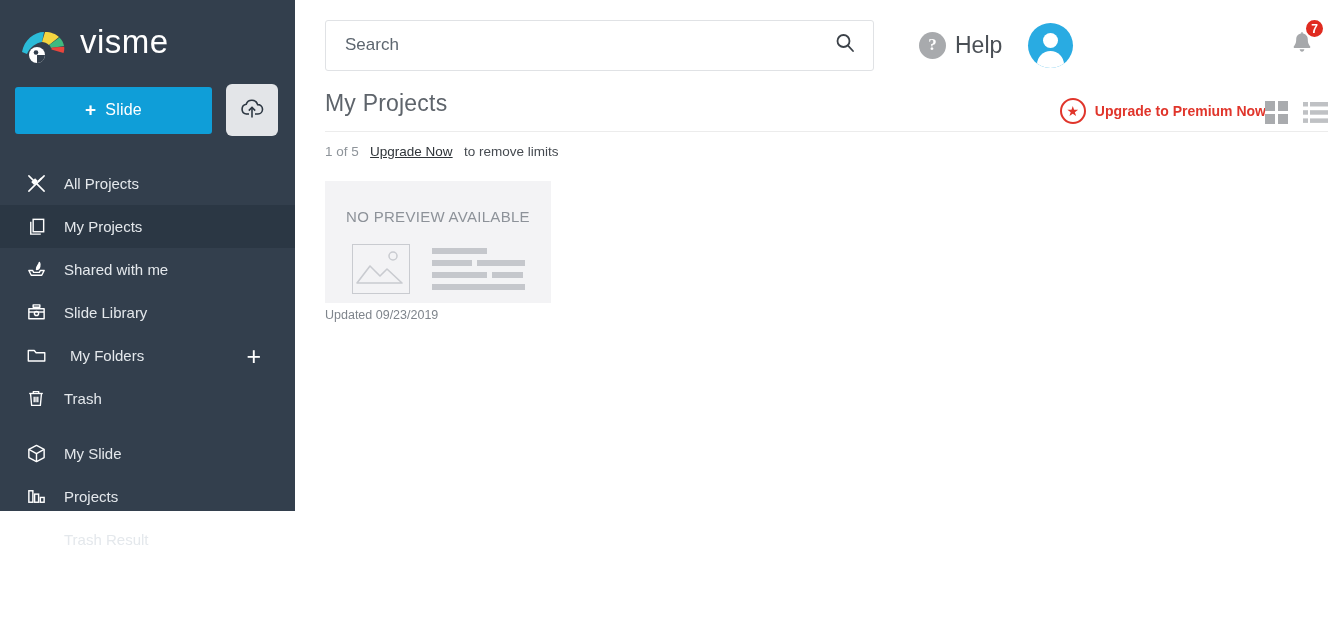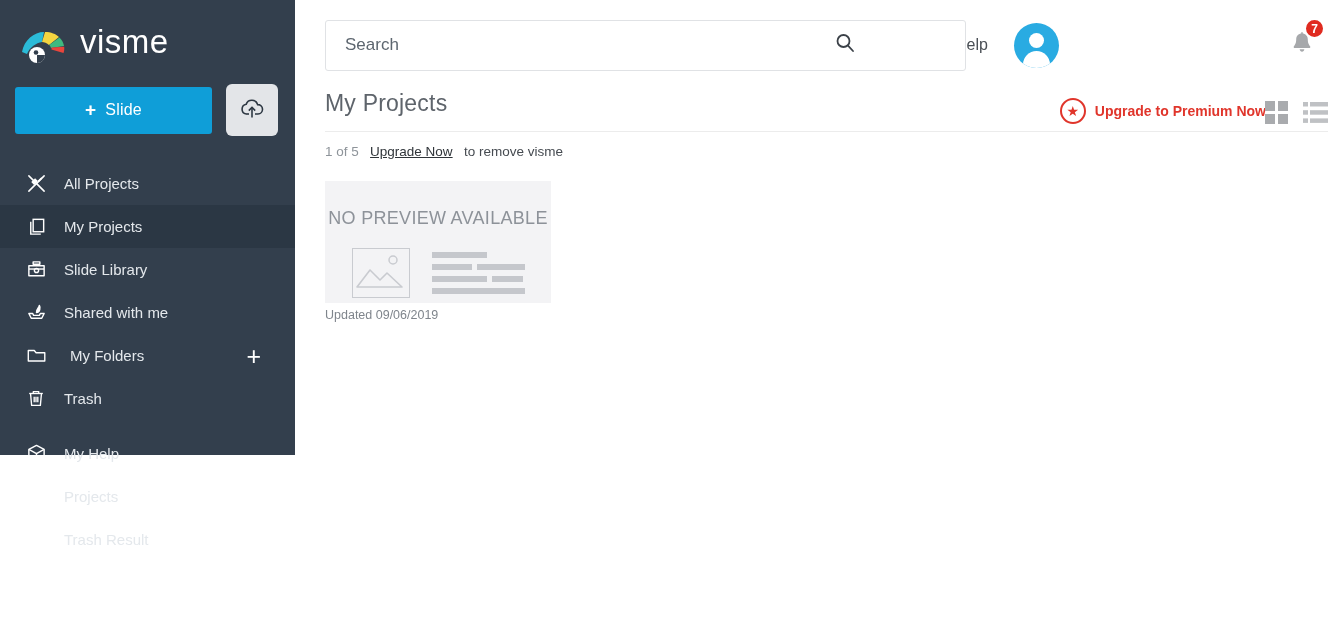--- a/index.html
+++ b/index.html
@@ -7,21 +7,21 @@
     width: 1342px; height: 617px;
     overflow: hidden;
     background: #ffffff;
     font-family: "Liberation Sans", sans-serif;
   }
 
   #app { position: relative; width: 1342px; height: 617px; display: flex; }
 
   
   #sidebar {
-    width: 295px; height: 455px;
+    width: 295px; height: 511px;
     background: #333f4d;
     flex: 0 0 295px;
     position: relative;
   }
 
   .brand { display: flex; align-items: center; padding: 14px 0 0 18px; height: 76px; }
   .brand-logo { width: 56px; height: 42px; flex: 0 0 56px; position: relative; }
   .brand-word { margin-left: 6px; }
 
   .action-row { display: flex; align-items: center; padding: 0 0 0 15px; margin-top: 8px; gap: 14px; }
@@ -58,38 +58,38 @@
   }
   .nav-gap { height: 12px; }
 
   
   #main { flex: 1 1 auto; position: relative; background: #ffffff; height: 617px; }
 
   .topbar { height: 90px; display: flex; align-items: center; padding: 0 0 0 30px; position: relative; }
 
   .search-wrap { position: relative; width: 549px; }
   .search-input {
-    width: 641px; height: 51px;
+    width: 549px; height: 51px;
     border: 1px solid #e0e2e5; border-radius: 3px;
     padding: 0 52px 0 19px;
     font-size: 17px; color: #4a5560;
     font-family: "Liberation Sans", sans-serif;
     outline: none; background: #fff;
   }
   .search-input::placeholder { color: #5d666f; }
   .search-ico { position: absolute; right: 18px; top: 50%; transform: translateY(-50%); cursor: pointer; }
 
   .help-btn { display: flex; align-items: center; gap: 9px; margin-left: 45px; cursor: pointer; }
   .help-circle {
     width: 27px; height: 27px; border-radius: 50%; background: #a8aaad;
     color: #ffffff; font-size: 17px; font-weight: bold;
     display: flex; align-items: center; justify-content: center;
     font-family: "Liberation Serif", serif;
   }
-  .help-text { font-size: 16px; color: #4a4f55; }
+  .help-text { font-size: 23px; color: #4a4f55; }
 
   .avatar {
     width: 45px; height: 45px; border-radius: 50%; background: #29abe2;
     margin-left: 26px; position: relative; overflow: hidden; cursor: pointer;
     flex: 0 0 45px;
   }
   .avatar .head { position: absolute; width: 15px; height: 15px; border-radius: 50%; background: #fff; left: 15px; top: 10px; }
   .avatar .body { position: absolute; width: 27px; height: 18px; border-radius: 14px 14px 0 0; background: #fff; left: 9px; top: 28px; }
 
   .bell-wrap { position: absolute; right: 26px; top: 29px; cursor: pointer; }
@@ -124,21 +124,21 @@
   .limits .count { color: #8e949a; }
   .limits .upg-link { color: #2f3439; text-decoration: underline; cursor: pointer; }
 
   
   .cards { padding: 22px 0 0 30px; display: flex; flex-wrap: wrap; gap: 24px; }
   .card { width: 226px; cursor: pointer; }
   .card-preview {
     width: 226px; height: 122px; background: #f3f3f5;
     display: flex; flex-direction: column; align-items: center; padding-top: 27px;
   }
-  .no-preview { font-size: 18px; color: #8d9299; letter-spacing: .3px; }
+  .no-preview { font-size: 15px; color: #8d9299; letter-spacing: .3px; }
   .skeleton { display: flex; align-items: flex-start; gap: 22px; margin-top: 19px; }
   .sk-img { width: 58px; height: 50px; border: 1.5px solid #c9cbd0; position: relative; }
   .sk-lines { display: flex; flex-direction: column; gap: 6px; padding-top: 4px; }
   .sk-line { height: 6px; background: #c5c7cc; }
   .sk-row { display: flex; gap: 5px; }
 
   .card-title { font-size: 14.5px; color: #3b4148; margin-top: 12px; }
   .card-sub { font-size: 12.5px; color: #7f858c; margin-top: 5px; }
 </style>
 </head>
@@ -205,37 +205,37 @@
             <path d="M5 6 L5 19 L15.5 19"></path>
             <path d="M2.8 8.5 L2.8 21 L13 21" opacity="0"></path>
           </svg>
         </span>
         <span class="nav-label">My Projects</span>
       </div>
 
       <div class="nav-item">
         <span class="nav-ico">
           <svg width="21" height="21" viewBox="0 0 22 22" fill="none" stroke="#ffffff" stroke-width="1.5" stroke-linejoin="round">
+            <path d="M3 12 L5.5 17 L16.5 17 L19 12 L15 12 L14 14 L8 14 L7 12 Z"></path>
+            <path d="M11 11 C11 7 14 6 14 3.5 C15.5 6 14.5 11 11 11 Z" fill="#ffffff"></path>
+          </svg>
+        </span>
+        <span class="nav-label">Shared with me</span>
+      </div>
+
+      <div class="nav-item">
+        <span class="nav-ico">
+          <svg width="21" height="21" viewBox="0 0 22 22" fill="none" stroke="#ffffff" stroke-width="1.5" stroke-linejoin="round">
             <rect x="7.5" y="3" width="7" height="2.5"></rect>
             <path d="M3 7 L19 7 L19 17.5 L3 17.5 Z"></path>
             <circle cx="11" cy="12" r="2.2" fill="#333f4d"></circle>
             <path d="M3 10.5 L19 10.5"></path>
           </svg>
         </span>
         <span class="nav-label">Slide Library</span>
-      </div>
-
-      <div class="nav-item">
-        <span class="nav-ico">
-          <svg width="21" height="21" viewBox="0 0 22 22" fill="none" stroke="#ffffff" stroke-width="1.5" stroke-linejoin="round">
-            <path d="M3 12 L5.5 17 L16.5 17 L19 12 L15 12 L14 14 L8 14 L7 12 Z"></path>
-            <path d="M11 11 C11 7 14 6 14 3.5 C15.5 6 14.5 11 11 11 Z" fill="#ffffff"></path>
-          </svg>
-        </span>
-        <span class="nav-label">Shared with me</span>
       </div>
 
       <div class="nav-item">
         <span class="nav-ico">
           <svg width="22" height="21" viewBox="0 0 24 22" fill="none" stroke="#ffffff" stroke-width="1.5" stroke-linejoin="round">
             <path d="M2.5 17 L2.5 5.5 L9 5.5 L11 8 L20.5 8 L20.5 17 Z"></path>
           </svg>
         </span>
         <span class="nav-label" style="margin-left:10px">My Folders</span>
         <span class="nav-plus">+</span>
@@ -258,21 +258,21 @@
       <div class="nav-gap"></div>
 
       <div class="nav-item">
         <span class="nav-ico">
           <svg width="21" height="21" viewBox="0 0 22 22" fill="none" stroke="#ffffff" stroke-width="1.5" stroke-linejoin="round">
             <path d="M11 2.5 L19 6.8 L19 15.2 L11 19.5 L3 15.2 L3 6.8 Z"></path>
             <path d="M3 6.8 L11 11.1 L19 6.8"></path>
             <path d="M11 11.1 L11 19.5"></path>
           </svg>
         </span>
-        <span class="nav-label">My Help</span>
+        <span class="nav-label">My Slide</span>
       </div>
 
       <div class="nav-item">
         <span class="nav-ico">
           <svg width="21" height="21" viewBox="0 0 22 22" fill="none" stroke="#ffffff" stroke-width="1.5">
             <rect x="3" y="5" width="4.2" height="12"></rect>
             <rect x="9" y="8.5" width="4.2" height="8.5"></rect>
             <rect x="15" y="12" width="4" height="5"></rect>
           </svg>
         </span>
@@ -362,21 +362,21 @@
       </div>
     </div>
 
     <div class="divider"></div>
 
     <div class="limits">
       <span class="count">1 of 5</span>
       <span>&nbsp;</span>
       <span class="upg-link">Upgrade Now</span>
       <span>&nbsp;</span>
-      <span>to remove visme</span>
+      <span>to remove limits</span>
     </div>
 
     <div class="cards">
       <div class="card">
         <div class="card-preview">
           <div class="no-preview">NO PREVIEW AVAILABLE</div>
           <div class="skeleton">
             <div class="sk-img">
               <svg width="55" height="47" viewBox="0 0 55 47" style="display:block">
                 <circle cx="40" cy="11" r="4" fill="none" stroke="#c9cbd0" stroke-width="1.5"></circle>
@@ -394,18 +394,18 @@
               <div class="sk-row">
                 <div class="sk-line" style="width:55px"></div>
                 <div class="sk-line" style="width:31px"></div>
               </div>
               <div class="sk-row">
                 <div class="sk-line" style="width:93px"></div>
               </div>
             </div>
           </div>
         </div>
-        <div class="card-sub">Updated 09/06/2019</div>
+        <div class="card-sub">Updated 09/23/2019</div>
       </div>
     </div>
 
   </div>
 </div>
 
 </body></html>

